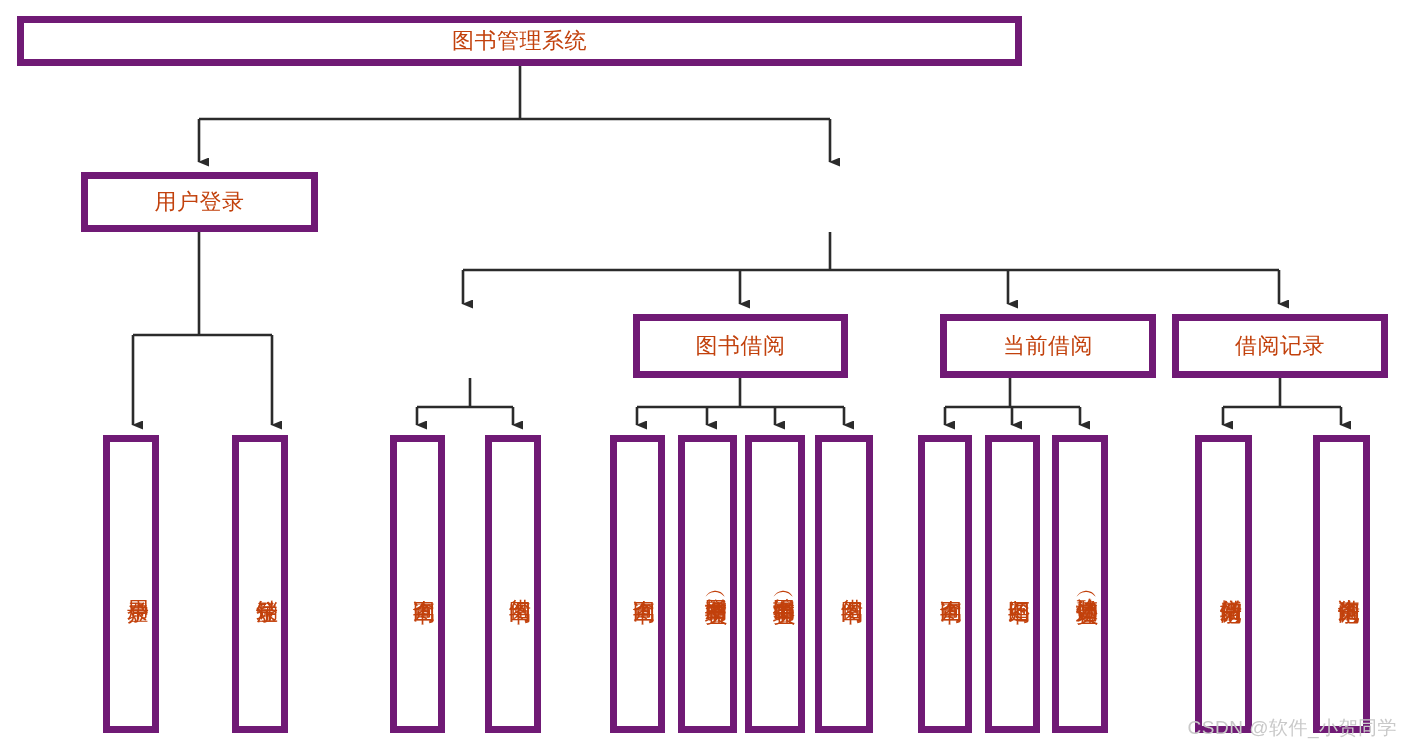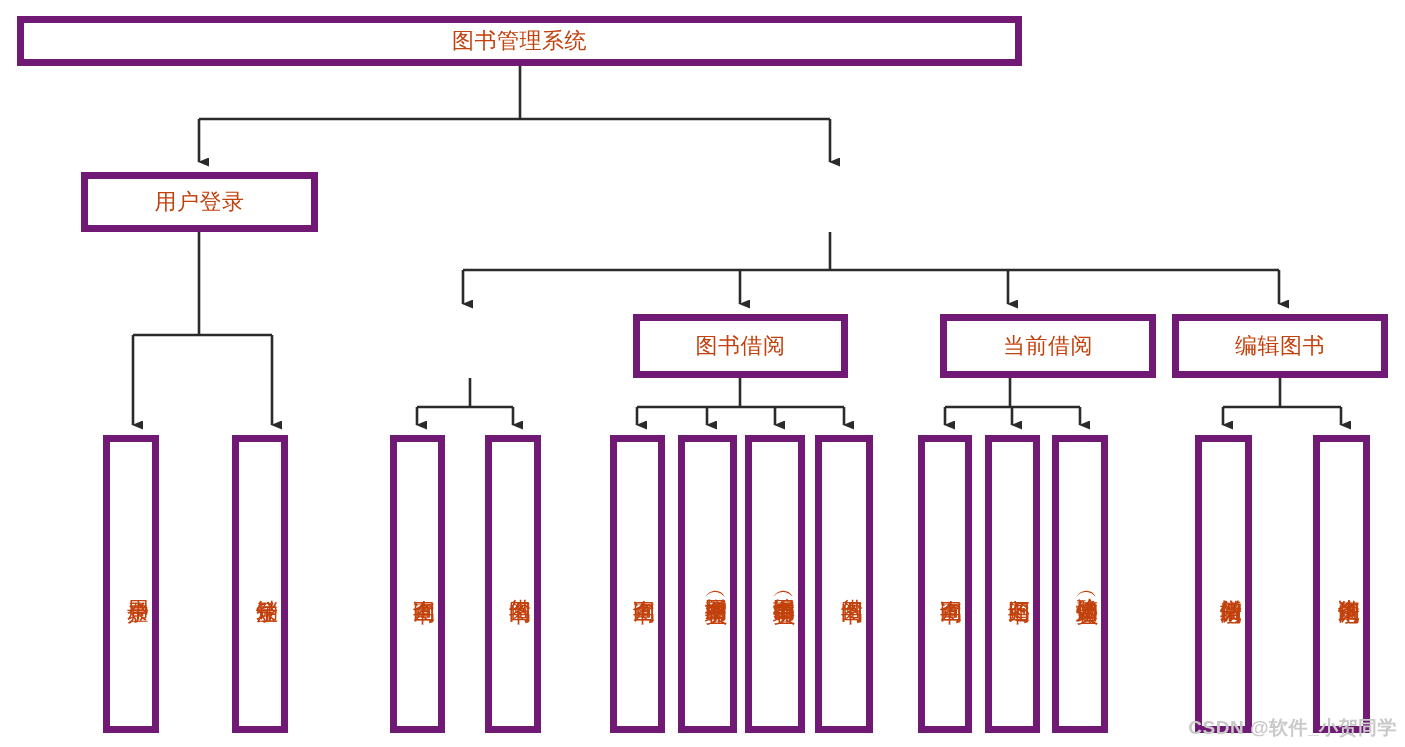--- a/index.html
+++ b/index.html
@@ -63,21 +63,20 @@
   }
   .watermark {
     position: absolute;
     right: 8px;
     bottom: 6px;
     font-size: 19px;
     color: #c9c9c9;
     letter-spacing: 0.5px;
     white-space: nowrap;
     user-select: none;
-    font-weight: bold;
   }
 </style>
 </head>
 <body>
 
 <div id="diagram-root">
 
   <svg class="connectors" viewBox="0 0 1405 747" xmlns="http://www.w3.org/2000/svg">
     <defs>
       <marker id="arr" markerWidth="9" markerHeight="11" refX="4.5" refY="10" orient="auto" markerUnits="userSpaceOnUse">
@@ -136,21 +135,21 @@
     <span>用户登录</span>
   </div>
 
   <div class="node horiz" id="n-l3-1" style="left: 633px; top: 314px; width: 215px; height: 64px;">
     <span>图书借阅</span>
   </div>
   <div class="node horiz" id="n-l3-2" style="left: 902px; top: 314px; width: 216px; height: 64px; margin-left: 38px;">
     <span>当前借阅</span>
   </div>
   <div class="node horiz" id="n-l3-3" style="left: 1172px; top: 314px; width: 216px; height: 64px;">
-    <span>编辑图书</span>
+    <span>借阅记录</span>
   </div>
 
   <div class="node vert" id="n-lf-0" style="left: 103px; top: 435px; width: 56px; height: 298px;">
     <span class="vlabel">用户登录</span>
   </div>
   <div class="node vert" id="n-lf-1" style="left: 232px; top: 435px; width: 56px; height: 298px;">
     <span class="vlabel">注销登录</span>
   </div>
   <div class="node vert" id="n-lf-2" style="left: 390px; top: 435px; width: 55px; height: 298px;">
     <span class="vlabel">查询图书</span>

